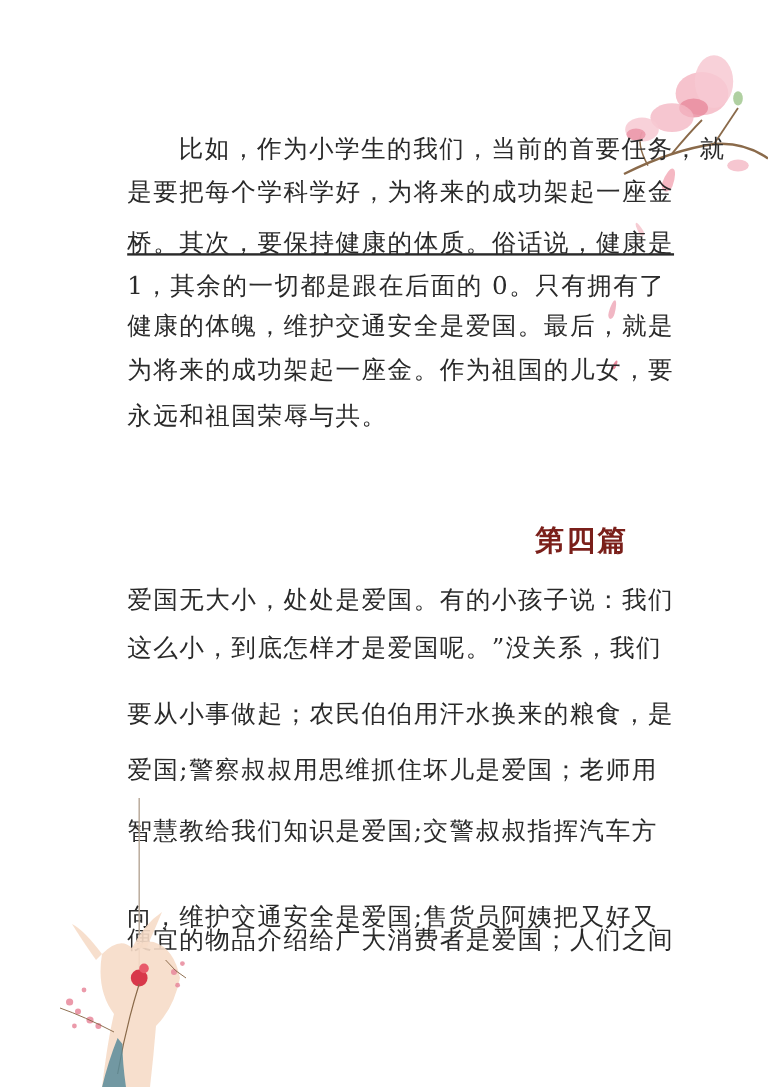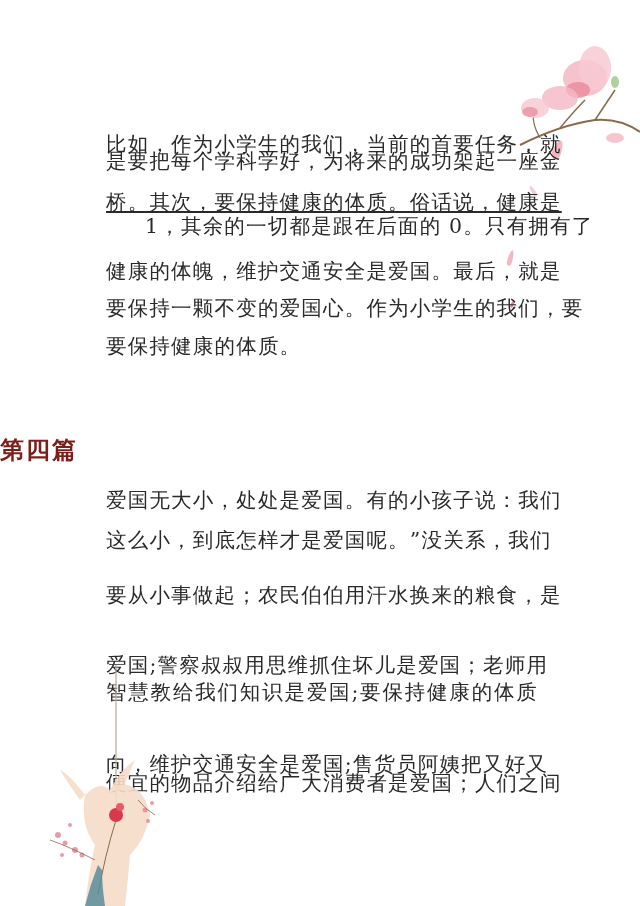--- a/index.html
+++ b/index.html
@@ -1,21 +1,21 @@
 <!DOCTYPE html>
 <html><head>
   <meta charset="utf-8">
   <style>
     html, body { margin: 0; padding: 0; background: #ffffff; }
     body { width: 640px; height: 906px; position: relative; overflow: hidden;
            font-family: "DejaVu Serif", "Liberation Serif", serif; color: #2a2a2a; }
     .page { position: absolute; inset: 0; }
     .line { position: absolute; left: 106px; width: 432px; font-size: 20.5px; line-height: 24px;
             white-space: nowrap; letter-spacing: 1.2px; text-align: justify; text-align-last: justify; }
-    .heading { position: absolute; left: 0; width: 524px; top: 434px; text-align: left;
+    .heading { position: absolute; left: 0; width: 524px; top: 434px; text-align: right;
                font-size: 24px; font-weight: bold; letter-spacing: 2px; }
     .deco { position: absolute; }
     .petal { position: absolute; border-radius: 50% 50% 50% 50% / 70% 70% 30% 30%; }
   </style>
 </head>
 <body>
 
 <div class="page">
 
   <svg class="deco" style="left:500px; top:20px;" width="140" height="130" viewBox="0 0 140 130">
@@ -31,37 +31,37 @@
     <ellipse cx="30" cy="92" rx="8" ry="5" fill="#e8899c" opacity="0.7"></ellipse>
     <ellipse cx="115" cy="118" rx="9" ry="5" fill="#f4b8c4" opacity="0.8"></ellipse>
     <ellipse cx="115" cy="62" rx="4" ry="6" fill="#9cc48a" opacity="0.8"></ellipse>
   </svg>
   <div class="petal" style="left:553px; top:140px; width:9px; height:20px; background:#f2a6b4; transform:rotate(20deg); opacity:0.8;"></div>
   <div class="petal" style="left:531px; top:185px; width:4px; height:12px; background:#f2b6c0; transform:rotate(-30deg); opacity:0.7;"></div>
   <div class="petal" style="left:508px; top:250px; width:5px; height:16px; background:#ec9fb0; transform:rotate(15deg); opacity:0.75;"></div>
   <div class="petal" style="left:511px; top:300px; width:3px; height:8px; background:#e06a82; transform:rotate(25deg); opacity:0.8;"></div>
 
   <div>
-    <div class="line" style="top:132px;">比如，作为小学生的我们，当前的首要任务，就</div>
+    <div class="line" style="top:112px;margin-left:43px;">比如，作为小学生的我们，当前的首要任务，就</div>
     <div class="line" style="top:151px;font-family:Liberation Mono, monospace;">是要把每个学科学好，为将来的成功架起一座金</div>
     <div class="line" style="top:190px;text-decoration:underline;">桥。其次，要保持健康的体质。俗话说，健康是</div>
-    <div class="line" style="top:214px;margin-left:39px;">1，其余的一切都是跟在后面的 0。只有拥有了</div>
+    <div class="line" style="top:226px;">1，其余的一切都是跟在后面的 0。只有拥有了</div>
     <div class="line" style="top:259px;">健康的体魄，维护交通安全是爱国。最后，就是</div>
-    <div class="line" style="top:296px;">要保持一颗不变的爱国心。作为小学生的我们，要</div>
-    <div class="line" style="top:334px; text-align-last:left; text-align:left;">要保持健康的体质。</div>
+    <div class="line" style="top:296px;">为将来的成功架起一座金。作为祖国的儿女，要</div>
+    <div class="line" style="top:334px; text-align-last:left; text-align:left;">永远和祖国荣辱与共。</div>
   </div>
 
   <div class="heading" style="color:#7a1f1a;">第四篇</div>
 
   <div>
     <div class="line" style="top:488px;">爱国无大小，处处是爱国。有的小孩子说：我们</div>
     <div class="line" style="top:528px;">这么小，到底怎样才是爱国呢。”没关系，我们</div>
     <div class="line" style="top:583px;">要从小事做起；农民伯伯用汗水换来的粮食，是</div>
-    <div class="line" style="top:629px;margin-top:24px;">爱国;警察叔叔用思维抓住坏儿是爱国；老师用</div>
-    <div class="line" style="top:680px;">智慧教给我们知识是爱国;要保持健康的体质</div>
+    <div class="line" style="top:629px;">爱国;警察叔叔用思维抓住坏儿是爱国；老师用</div>
+    <div class="line" style="top:680px;">智慧教给我们知识是爱国;交警叔叔指挥汽车方</div>
     <div class="line" style="top:752px;">向，维护交通安全是爱国;售货员阿姨把又好又</div>
     <div class="line" style="top:771px;">便宜的物品介绍给广大消费者是爱国；人们之间</div>
   </div>
 
   <svg class="deco" style="left:50px; top:665px;" width="120" height="241" viewBox="0 0 120 241">
     <line x1="66" y1="0" x2="66" y2="150" stroke="#b8a898" stroke-width="1.2"></line>
     <path d="M35 241 Q40 200 45 180 Q30 160 35 130 Q50 115 60 125 Q68 118 78 120 Q95 125 100 150 Q95 175 80 190 Q78 215 75 241 Z" fill="#f6dcc8" opacity="0.9"></path>
     <path d="M35 130 Q20 110 10 105 Q18 118 30 135 Z" fill="#f6dcc8" opacity="0.9"></path>
     <path d="M60 125 Q70 105 85 95 Q78 112 72 125 Z" fill="#f6dcc8" opacity="0.9"></path>
     <circle cx="66" cy="150" r="7" fill="#d8384a"></circle>

